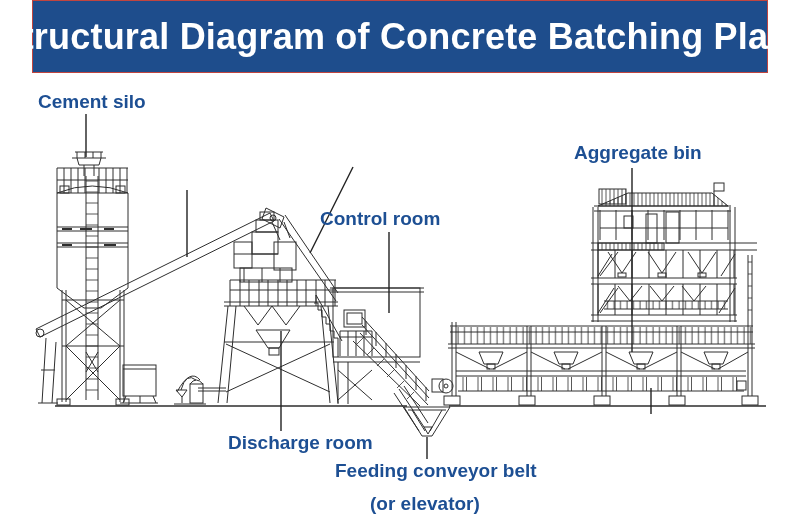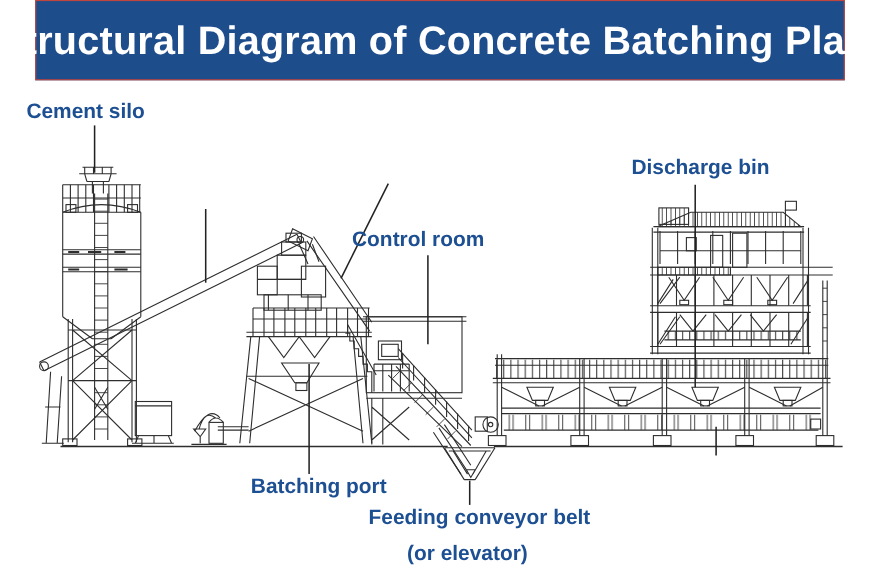--- a/index.html
+++ b/index.html
@@ -154,20 +154,20 @@
       <path d="M187,190V257"></path>
       <path d="M353,167 310,253"></path>
       <path d="M389,232V313"></path>
       <path d="M632,168V352"></path>
       <path d="M281,331V431"></path>
       <path d="M427,437V459"></path>
       <path d="M651,388V414"></path>
     </g>
   </svg>
 
-  <div class="lbl" style="left:24px;top:91px">Cement silo</div>
+  <div class="lbl" style="left:38px;top:91px">Cement silo</div>
   <div class="lbl" style="left:320px;top:208px">Control room</div>
-  <div class="lbl" style="left:574px;top:142px">Discharge bin</div>
-  <div class="lbl" style="left:228px;top:432px">Batching port</div>
+  <div class="lbl" style="left:574px;top:142px">Aggregate bin</div>
+  <div class="lbl" style="left:228px;top:432px">Discharge room</div>
   <div class="lbl" style="left:335px;top:460px">Feeding conveyor belt</div>
   <div class="lbl" style="left:370px;top:493px">(or elevator)</div>
 
 </div>
 
 </body></html>

